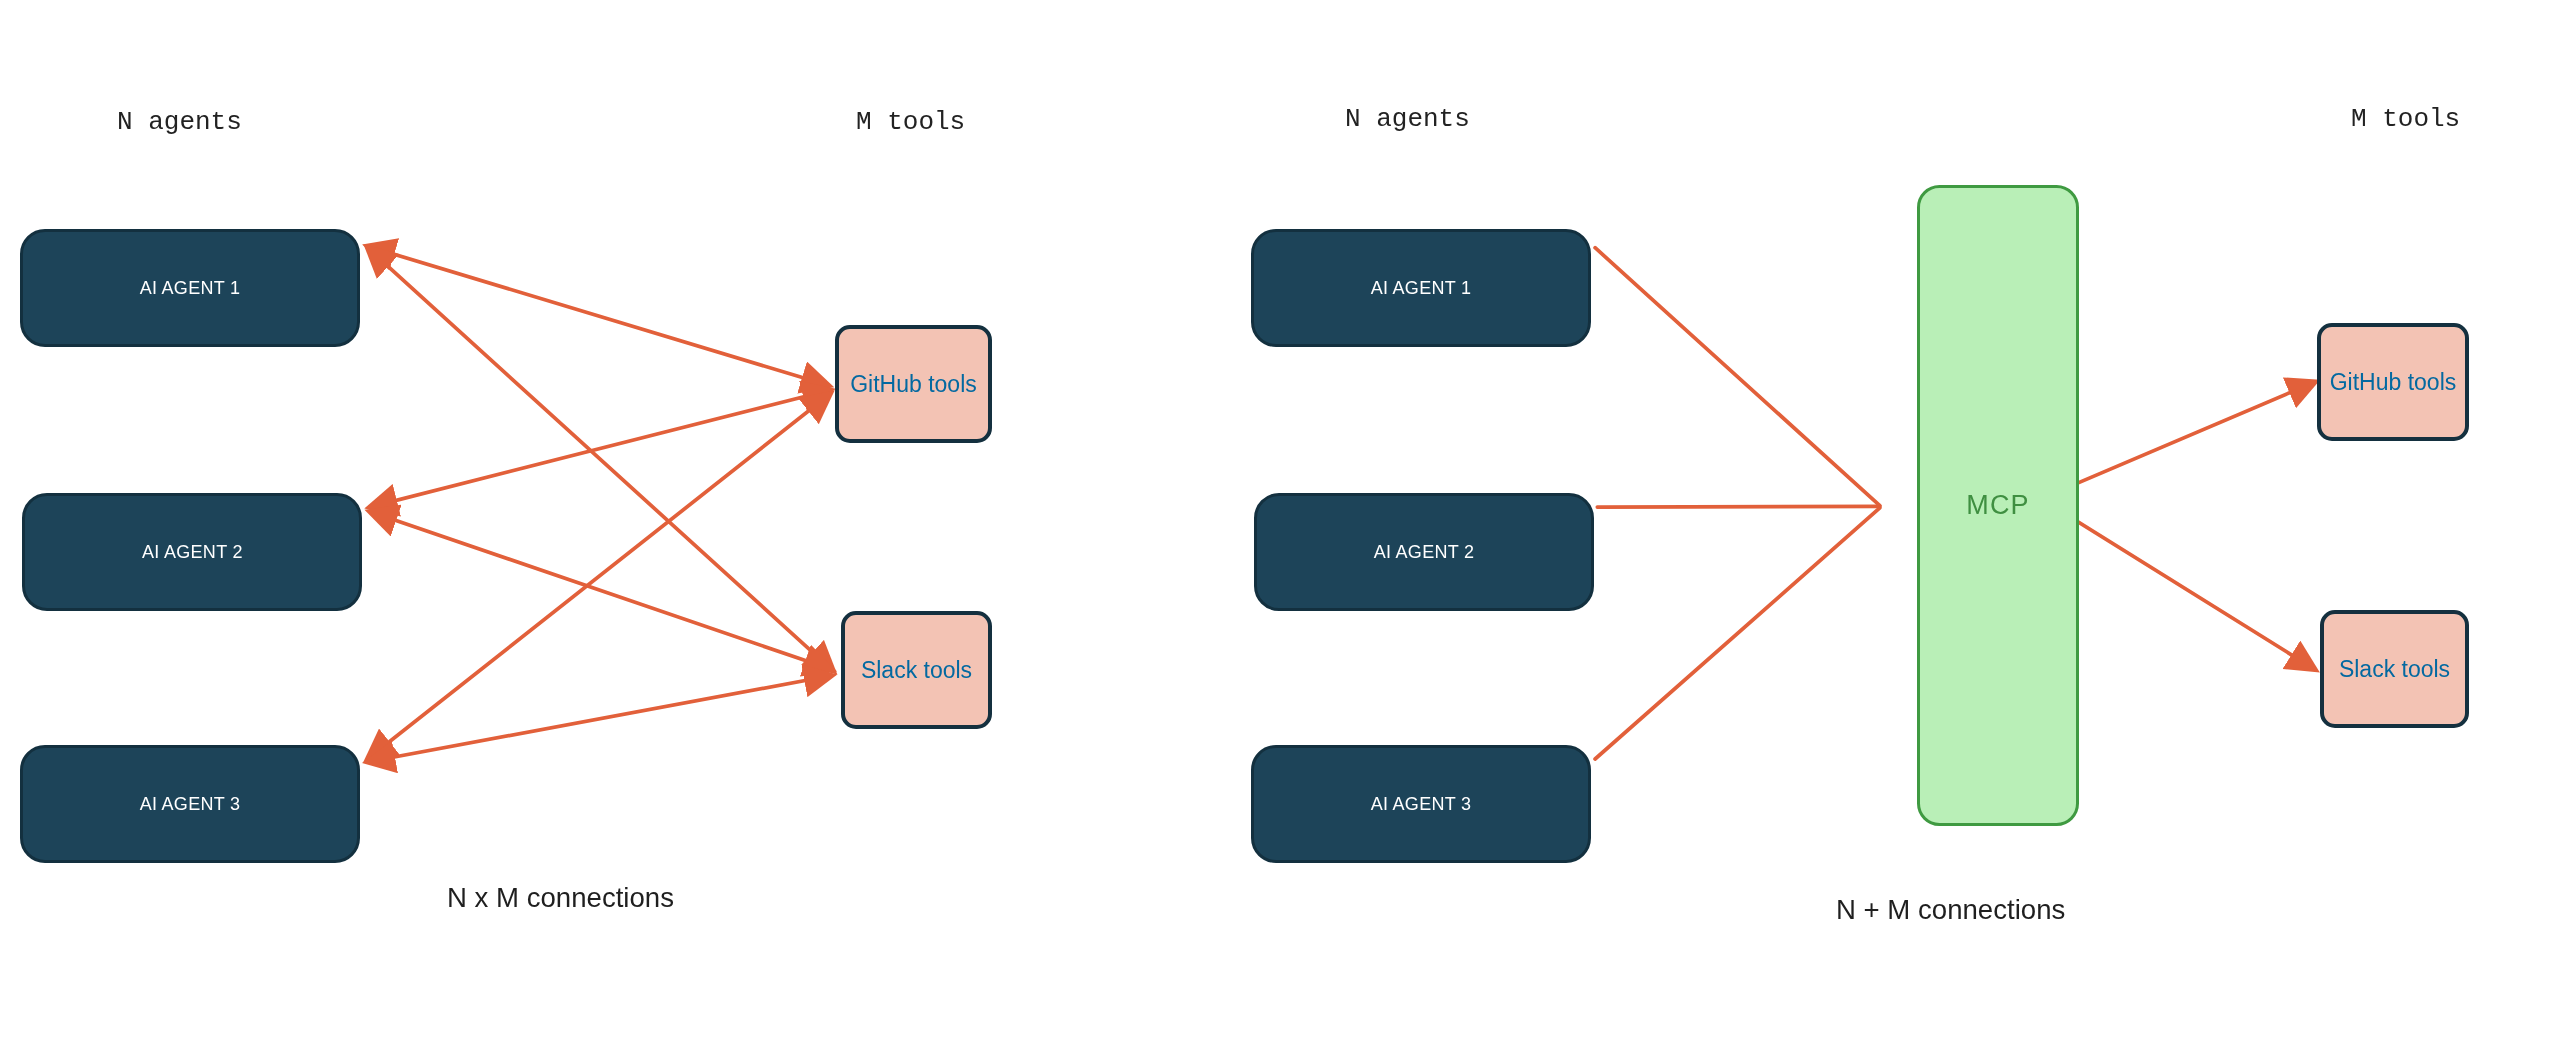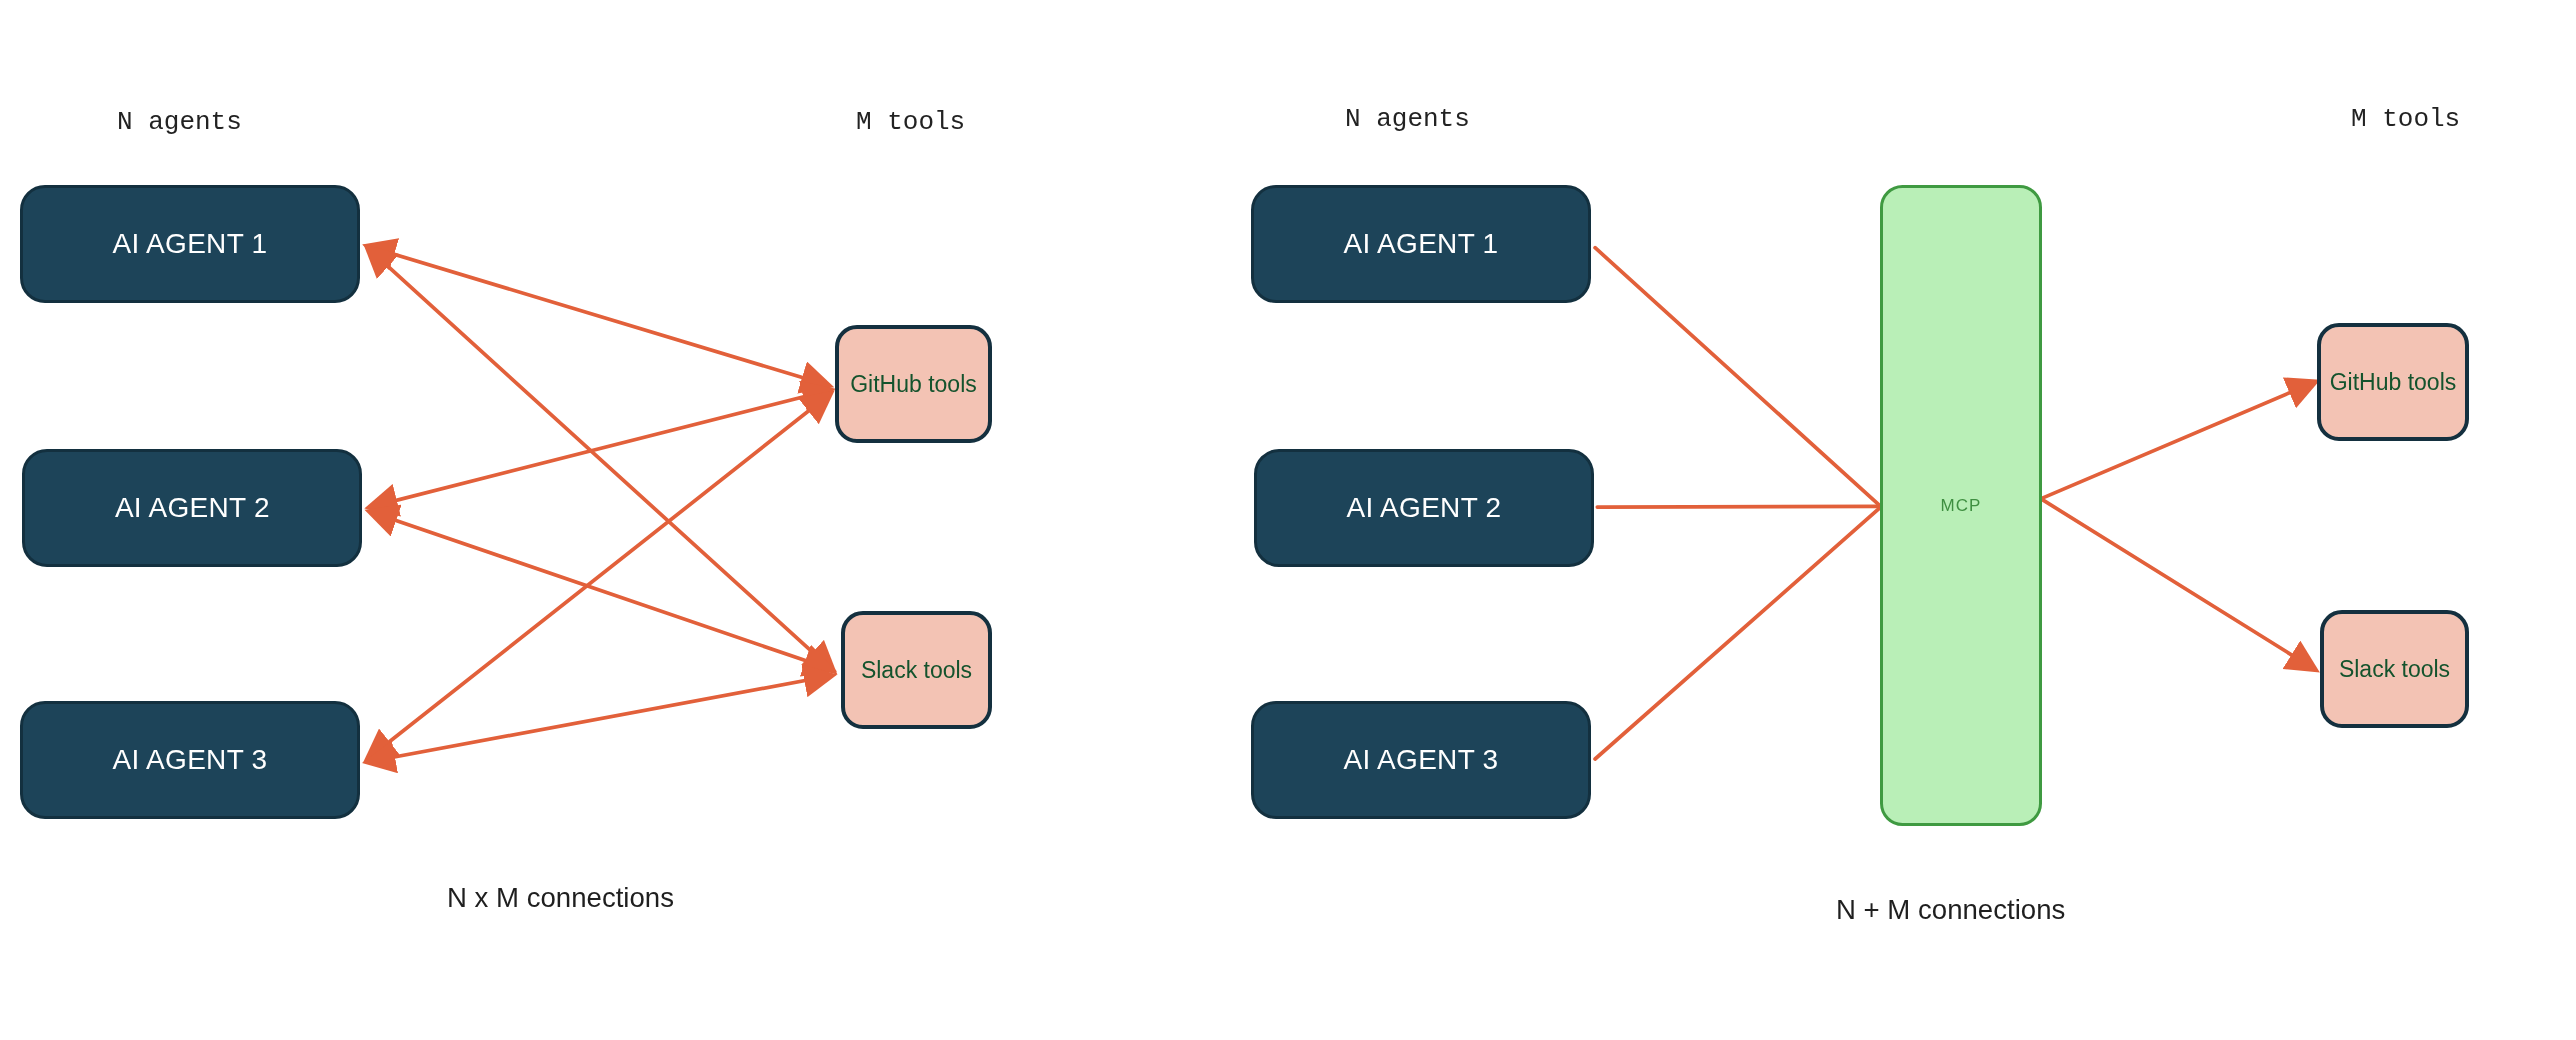--- a/index.html
+++ b/index.html
@@ -36,41 +36,43 @@
     align-items: center;
     justify-content: center;
     text-align: center;
     line-height: 1.15;
   }
   .agent-node {
     background: #1d4459;
     border: 3.7px solid #13303f;
     border-radius: 25px;
     color: #ffffff;
-    font-size: 28px;
+    font-size: 18px;
     letter-spacing: 0.3px;
     font-weight: 400;
+    margin-top: 44px;
   }
   .tool-node {
     background: #f3c3b4;
     border: 4.5px solid #14303f;
-    border-radius: 22px;
-    color: #14532d;
+    border-radius: 15px;
+    color: #0369a1;
     font-size: 23px;
     font-weight: 400;
     text-align: center;
   }
   .hub-node {
     background: #b9efb7;
     border: 3.7px solid #3f9a41;
     border-radius: 22.4px;
     color: #3f8f41;
-    font-size: 17px;
+    font-size: 27px;
     letter-spacing: 1.1px;
     font-weight: 400;
+    margin-left: 37px;
   }
   .col-label {
     position: absolute;
     color: #222222;
     font-size: 26px;
     font-weight: 400;
     white-space: nowrap;
     font-family: Liberation Mono, monospace;
   }
   .caption {

